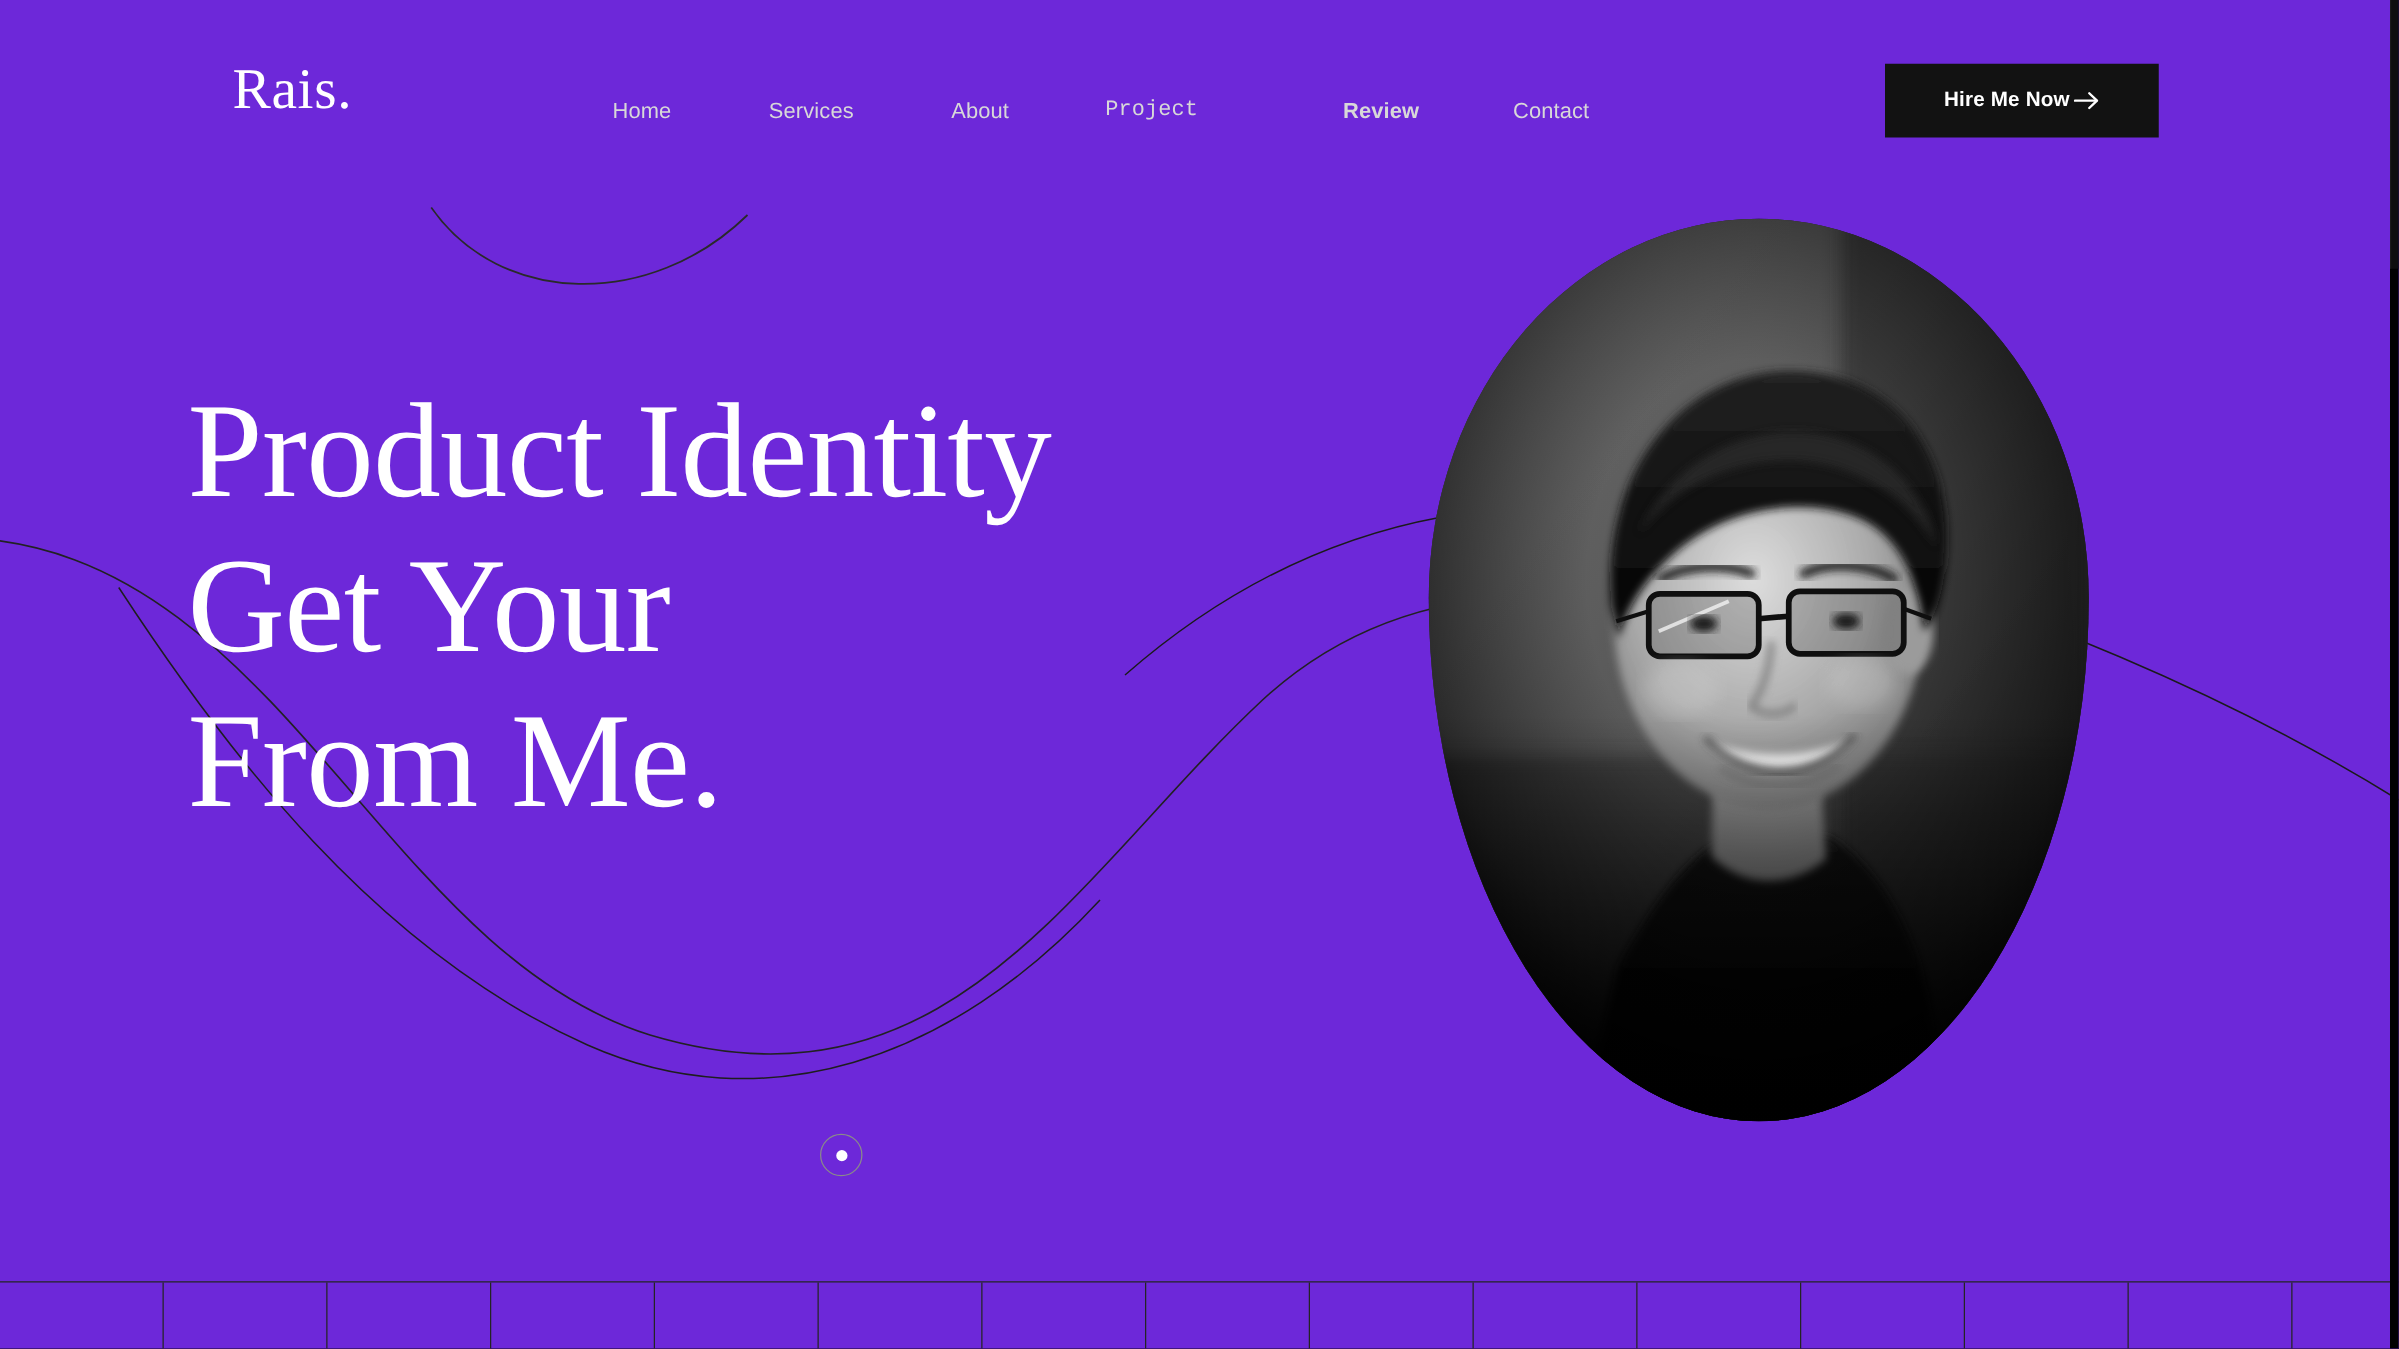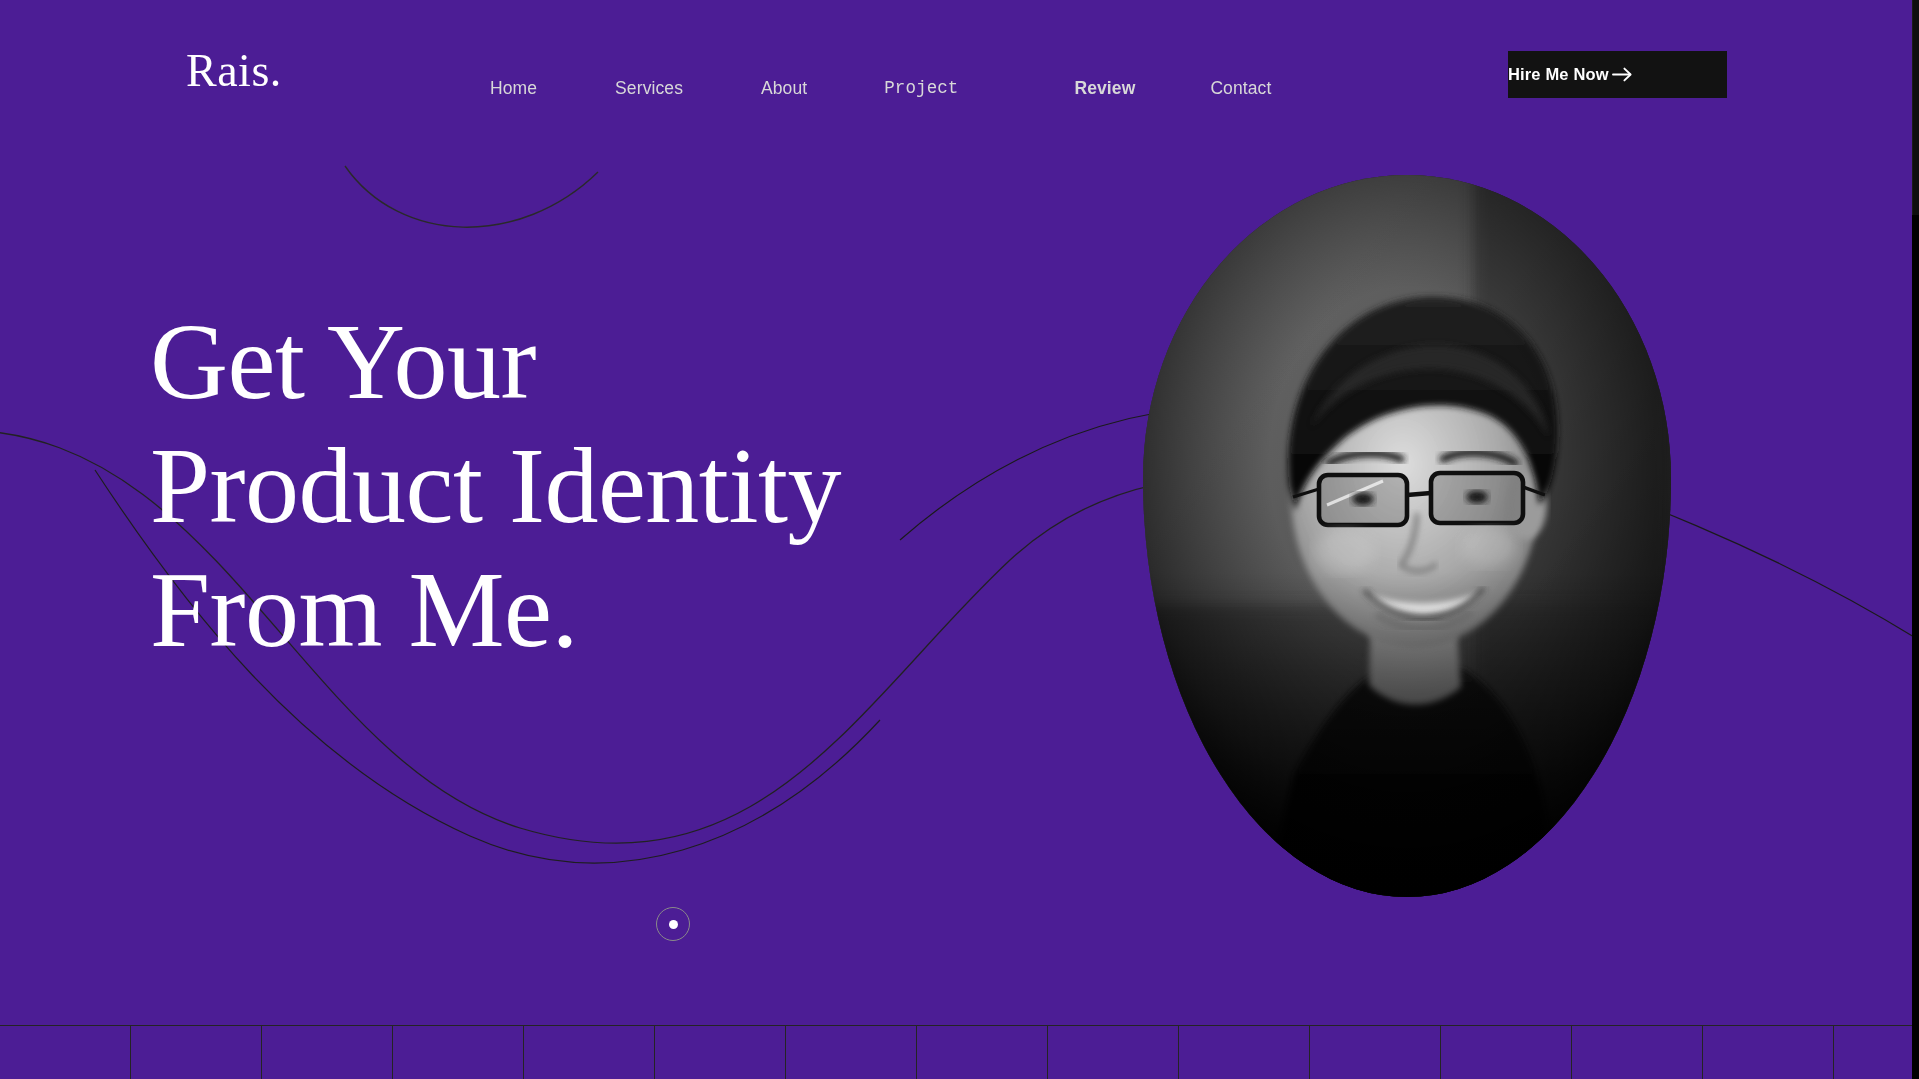--- a/index.html
+++ b/index.html
@@ -17,21 +17,21 @@
     color:#ffffff;
     position:relative;
   }
 
   
   .page {
     position:absolute;
     inset:0;
     width:1919px;
     height:1079px;
-    background:#4c1d95;
+    background:#6d28d9;
     overflow:hidden;
   }
 
   
   .bg-curves {
     position:absolute;
     inset:0;
     width:1919px;
     height:1079px;
     pointer-events:none;
@@ -84,29 +84,30 @@
   .nav-sp-2 { margin-right:78px; }
   .nav-sp-3 { margin-right:77px; }
   .nav-sp-4 { margin-right:116px;font-family:Liberation Mono, monospace; }
   .nav-sp-5 { margin-right:75px;font-weight:bold; }
 
   .hire-btn {
     position:absolute;
     left:1508px;
     top:51px;
     width:219px;
-    height:47px;
+    height:59px;
     background:#121212;
     border:none;
     color:#ffffff;
     font-size:16.5px;
     font-weight:700;
     letter-spacing:0.15px;
     display:flex;
     align-items:center;
+    justify-content:center;
     gap:3px;
     cursor:pointer;
     font-family:"Liberation Sans", sans-serif;
   }
   .hire-btn svg { flex:0 0 auto; }
 
   
   .hero {
     position:absolute;
     inset:0;
@@ -305,22 +306,22 @@
       <svg width="21" height="15" viewBox="0 0 21 15" aria-hidden="true">
         <path d="M1 7.5 H18" stroke="#ffffff" stroke-width="1.9" stroke-linecap="round"></path>
         <path d="M12.4 1.6 L18.6 7.5 L12.4 13.4" fill="none" stroke="#ffffff" stroke-width="1.9" stroke-linecap="round" stroke-linejoin="round"></path>
       </svg>
     </button>
   </header>
 
   <main class="hero">
 
     <h1 class="headline">
+      <span class="ln">Product Identity</span>
       <span class="ln">Get Your</span>
-      <span class="ln">Product Identity</span>
       <span class="ln">From Me.</span>
     </h1>
 
 
     <div class="portrait-wrap">
       <div class="portrait">
 
         <svg class="portrait-photo" viewBox="0 0 528 722" preserveAspectRatio="xMidYMid slice" aria-hidden="true">
           <defs>
             <linearGradient id="bgwall" x1="0" y1="0" x2="1" y2="1">

